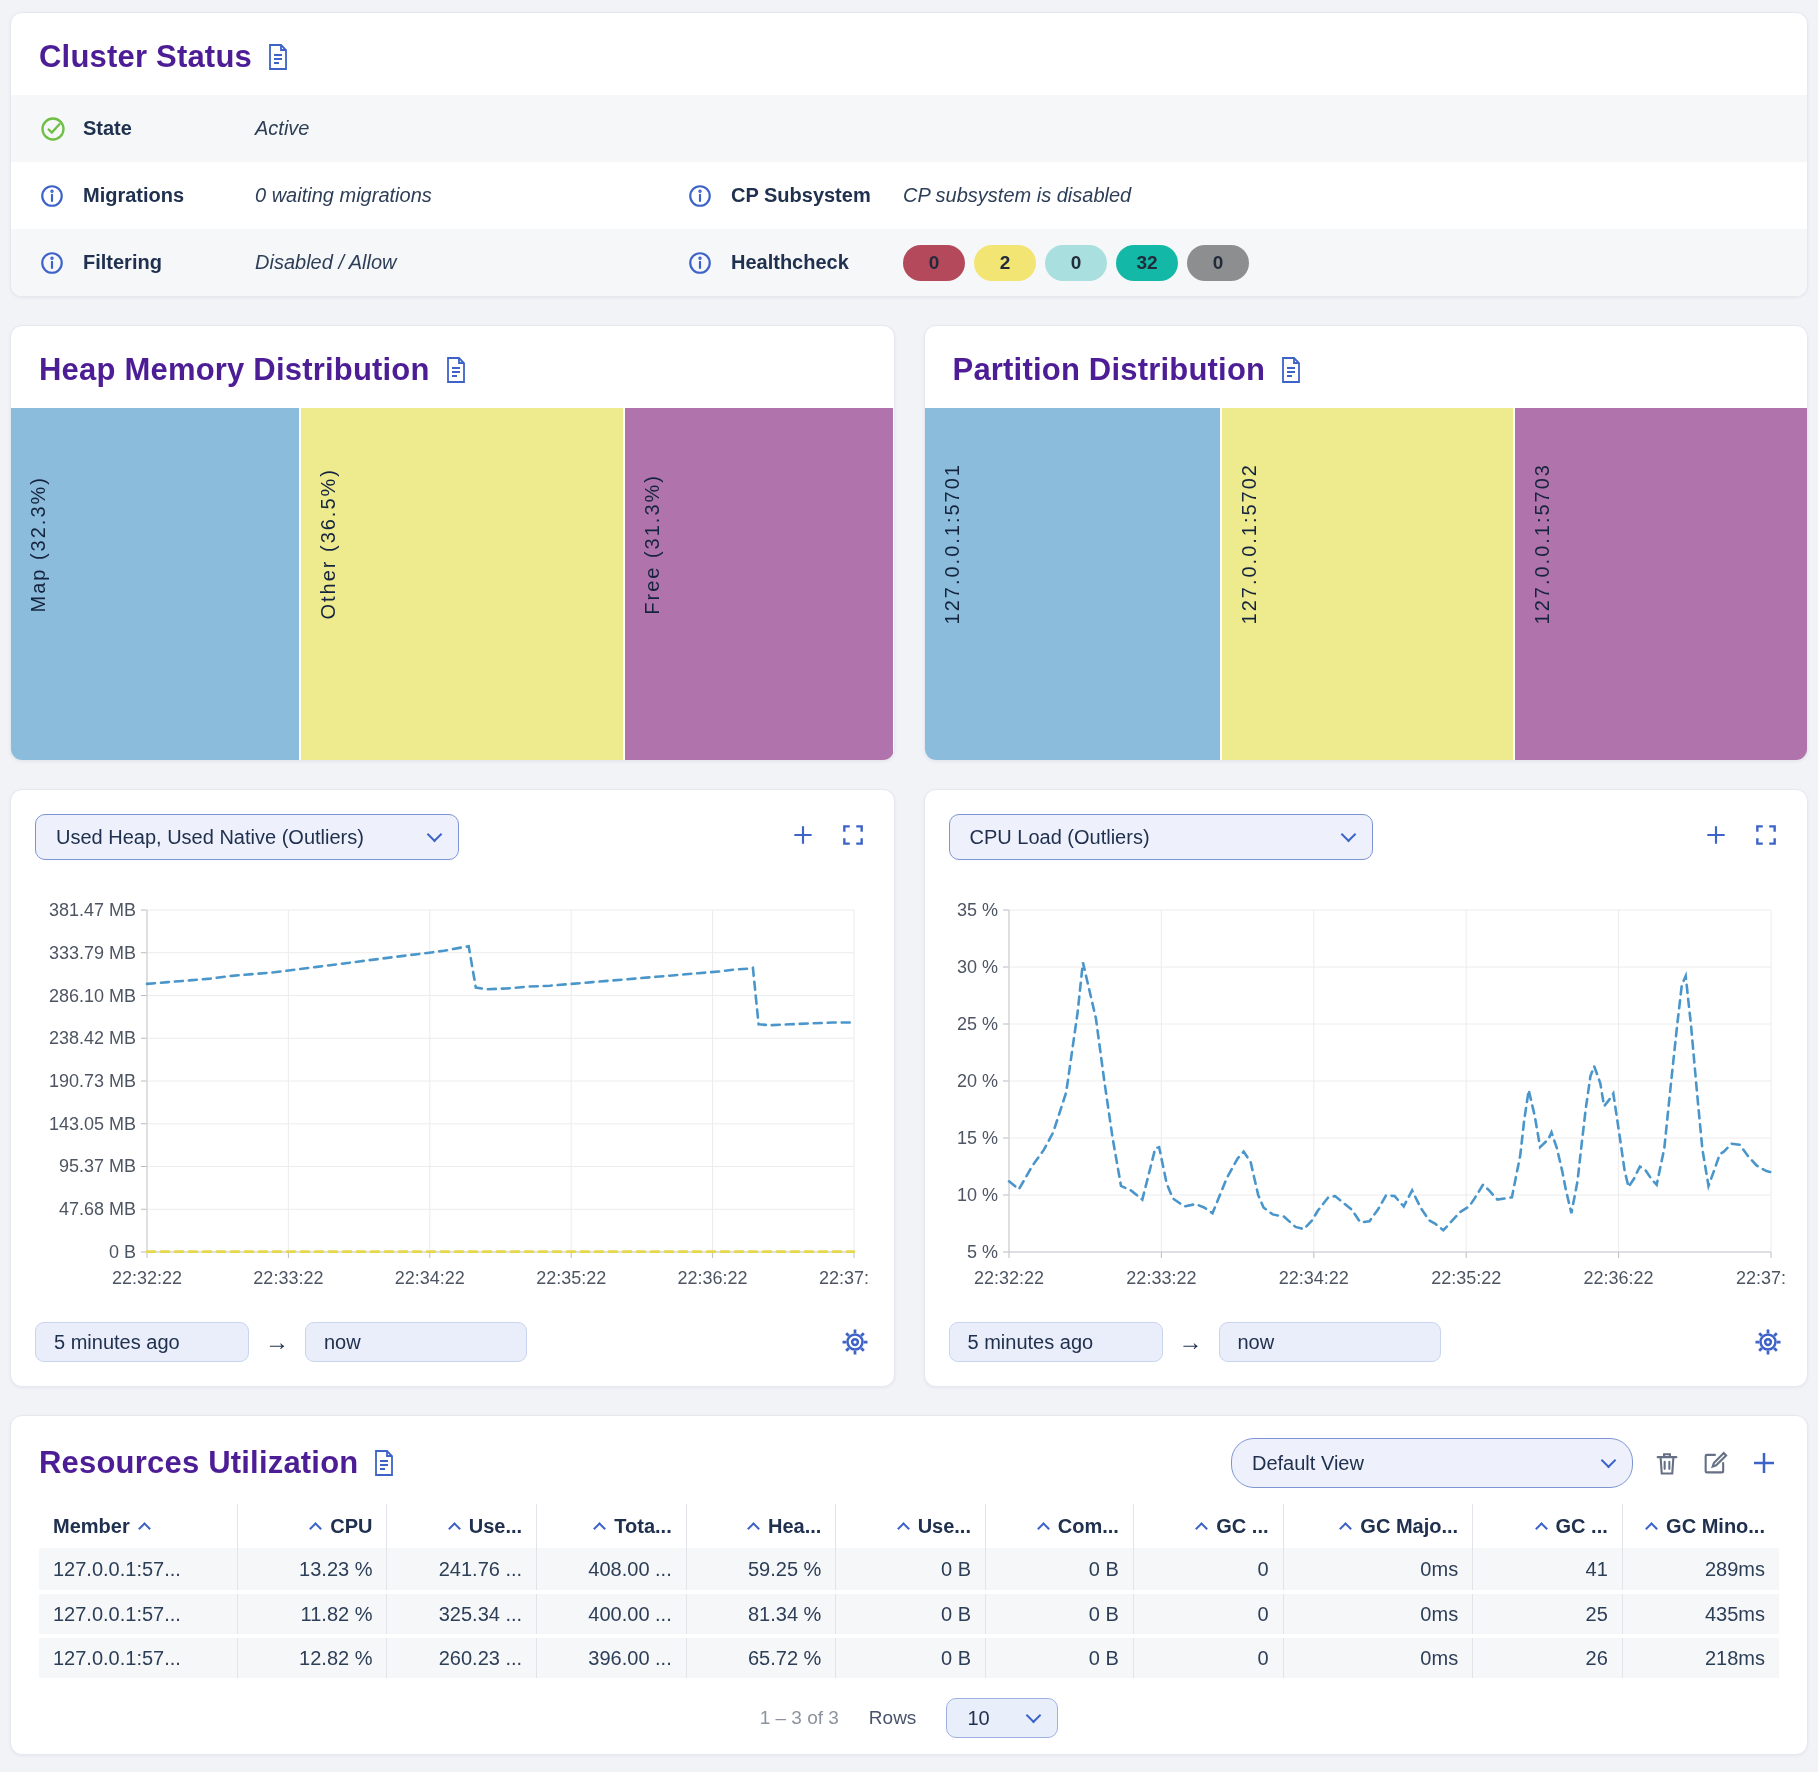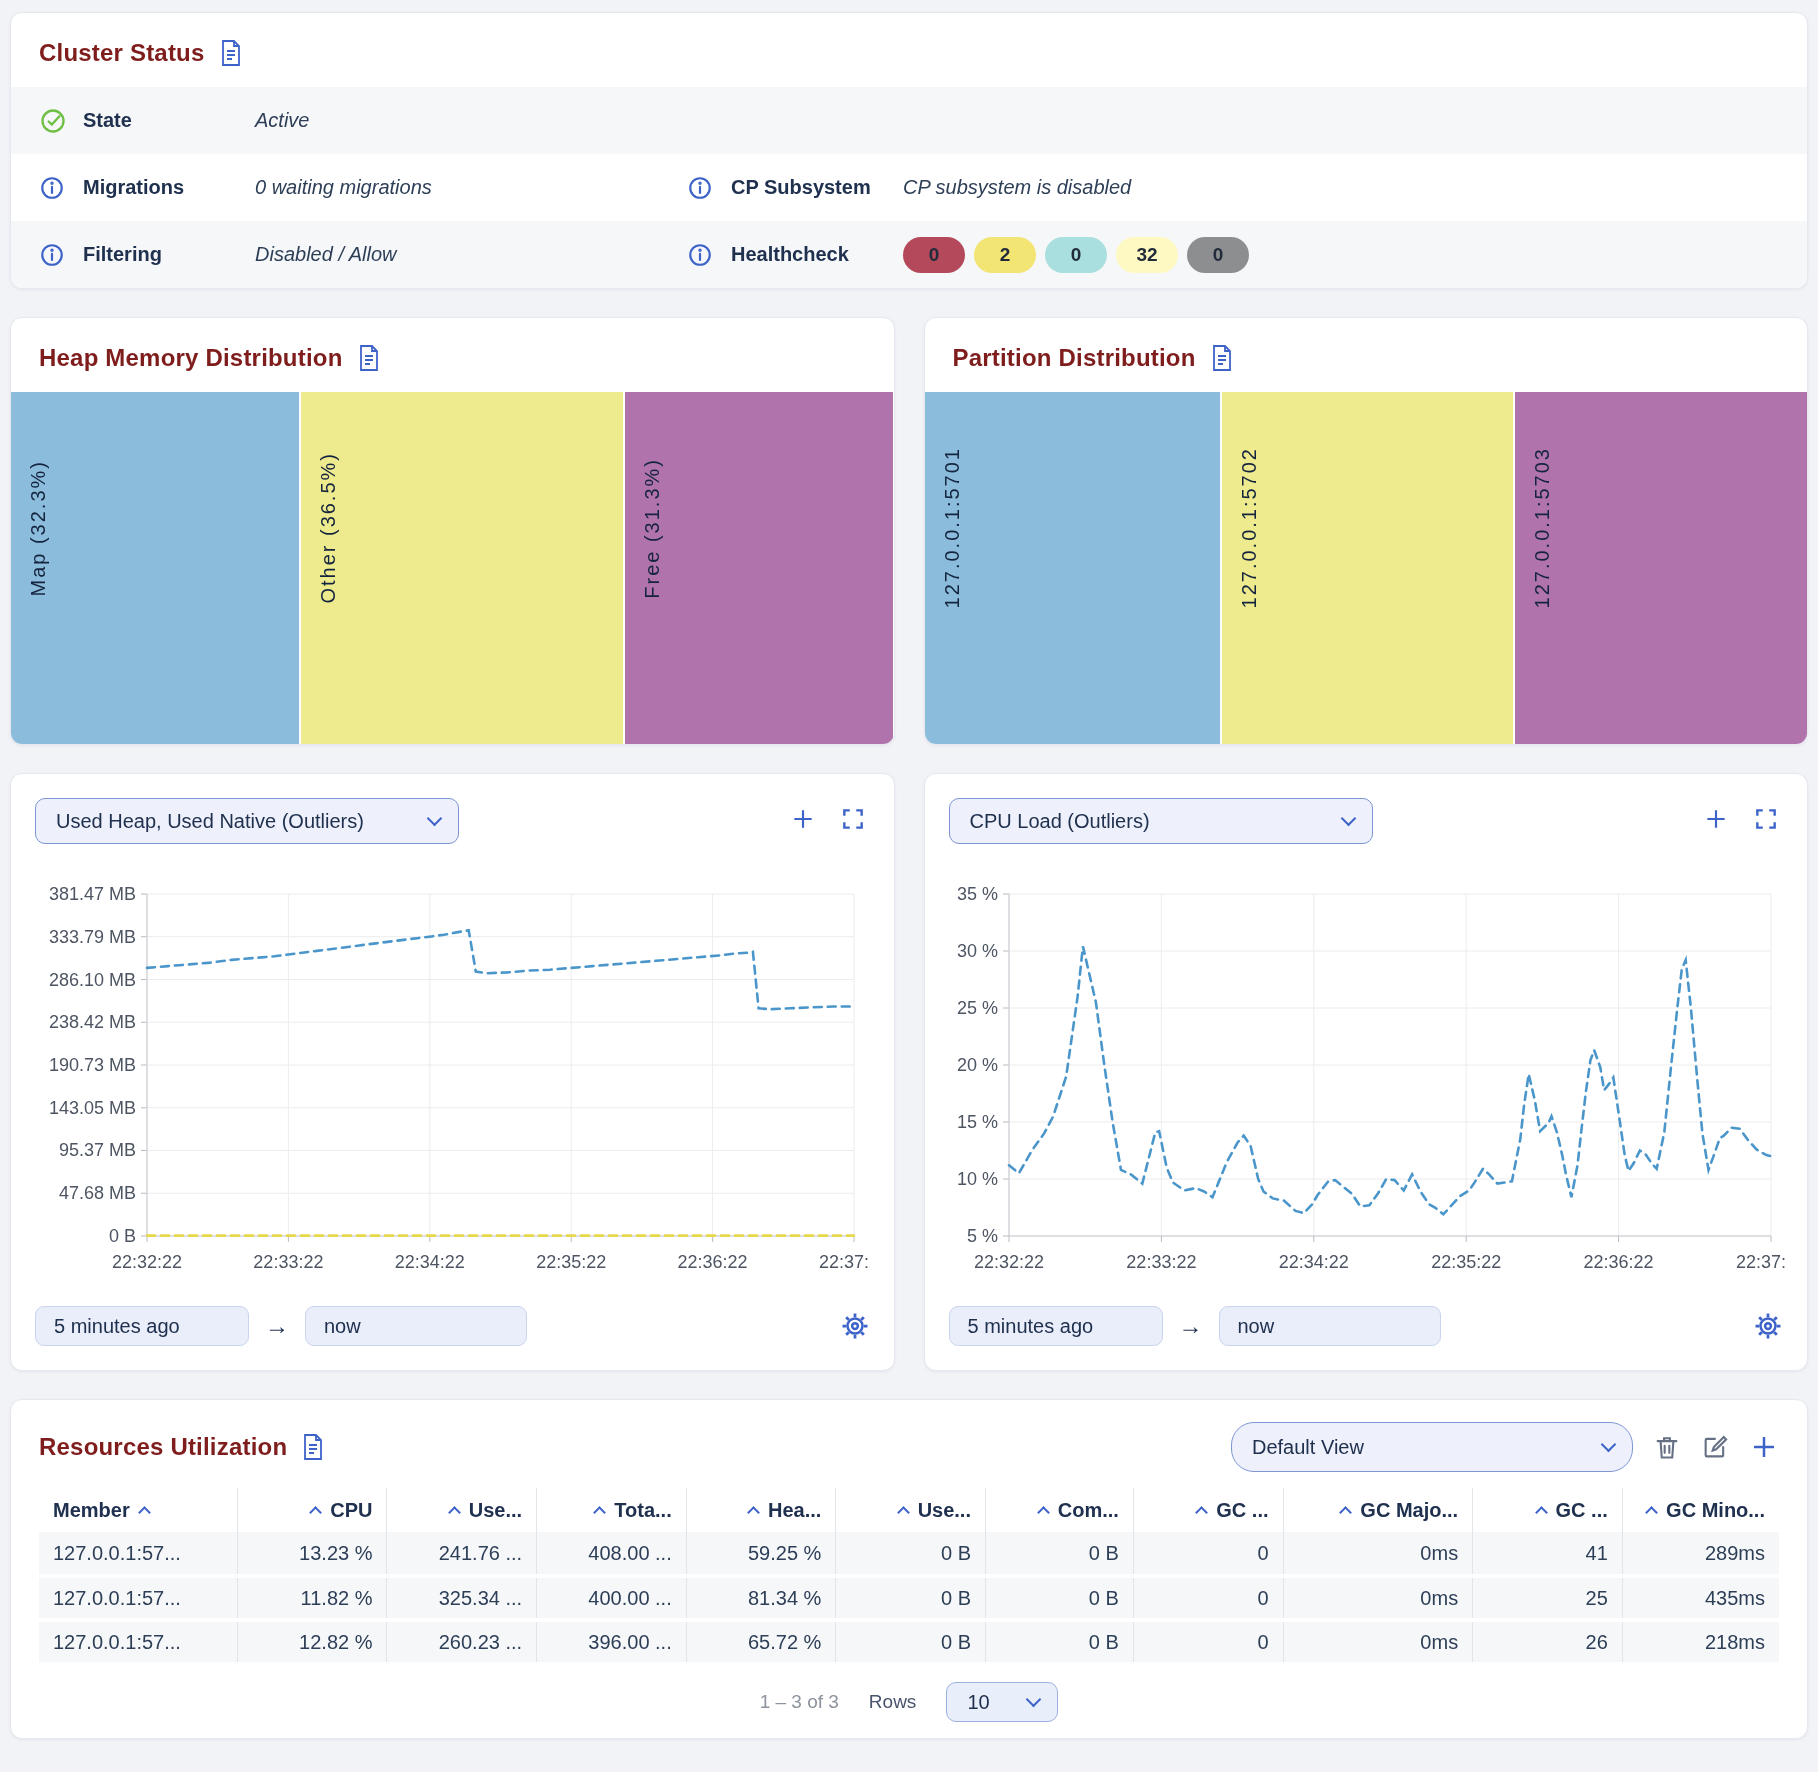--- a/index.html
+++ b/index.html
@@ -4,21 +4,21 @@
 <style>
   * { box-sizing: border-box; margin: 0; padding: 0; }
   html,body { background:#f2f3f7; font-family:"Liberation Sans", sans-serif; color:#2d3e57; }
   body { width:1818px; padding:12px 10px; }
 
   .card { background:#fff; border:1px solid #e5e8ef; border-radius:12px;
           box-shadow:0 1px 3px rgba(25,39,70,.06); overflow:hidden; }
   .row2 { display:grid; grid-template-columns:1fr 1fr; gap:29px; margin-top:28px; }
 
   .card-title-row { display:flex; align-items:center; gap:14px; padding:26px 28px 20px 28px; }
-  .card-title { font-size:24px; font-weight:600; color:#7f1d1d; letter-spacing:.2px; }
+  .card-title { font-size:31px; font-weight:600; color:#4c1d95; letter-spacing:.2px; }
   .doc-icon svg { display:block; }
 
   
   .status-row { display:grid; grid-template-columns:648px 1fr; align-items:center;
                 min-height:67px; padding:0 28px; }
   .status-row.striped { background:#f6f7f9; }
   .status-cell { display:flex; align-items:center; }
   .status-cell .s-icon { width:30px; display:flex; }
   .status-label { font-weight:700; font-size:20px; color:#20314f; margin-left:14px; width:172px; }
   .status-value { font-size:20px; color:#2d3e57;font-style:italic; }
@@ -146,21 +146,21 @@
           <circle cx="12" cy="12" r="9"></circle>
             <path d="M12 11v5.6"></path>
             <circle cx="12" cy="7.6" r="0.6" fill="#3d63c9"></circle>
         </svg>
       </span>
       <span class="status-label">Healthcheck</span>
       <span class="badges">
           <span class="badge" style="background: rgb(181, 73, 92);">0</span>
           <span class="badge" style="background: rgb(242, 229, 115);">2</span>
           <span class="badge" style="background: rgb(169, 223, 223);">0</span>
-          <span class="badge" style="background: #fef9c3;">32</span>
+          <span class="badge" style="background: #14b8a6;">32</span>
           <span class="badge" style="background: rgb(141, 142, 144);">0</span>
         </span>
     </div>
   </div>
 </section>
 
 <div class="row2">
   <section class="card">
     <div class="card-title-row">
       <span class="card-title">Heap Memory Distribution</span>

